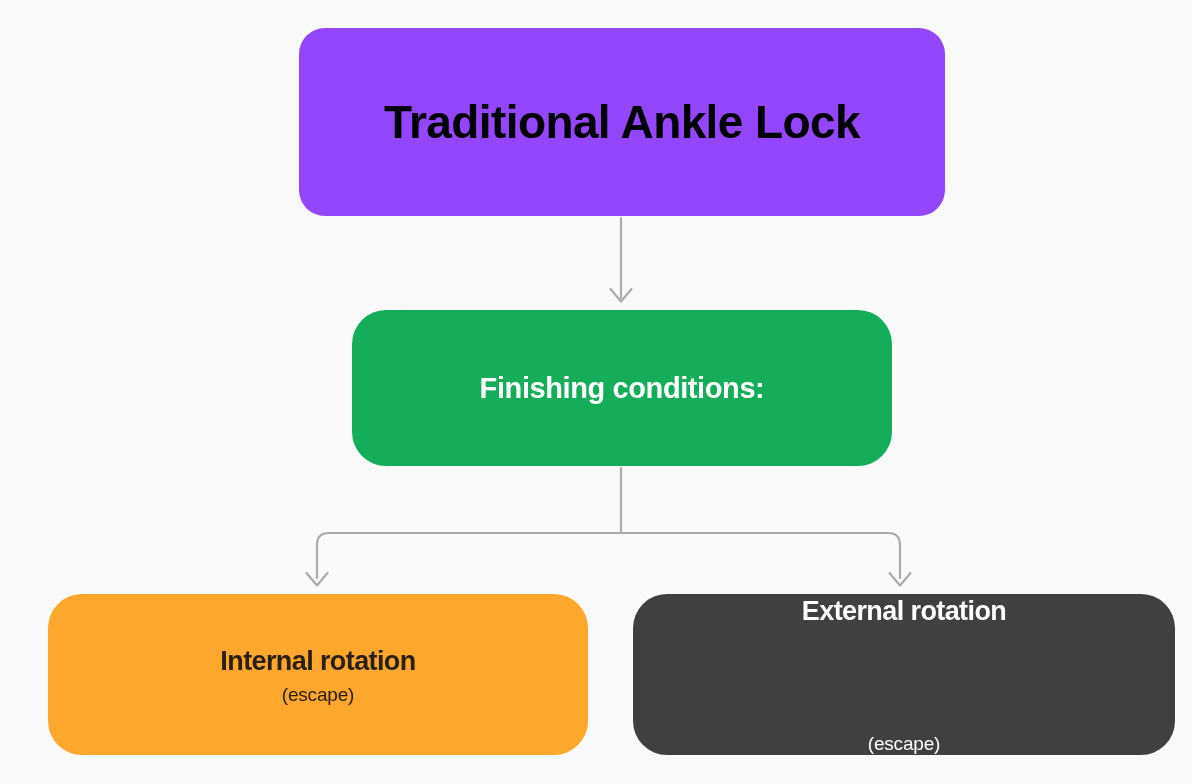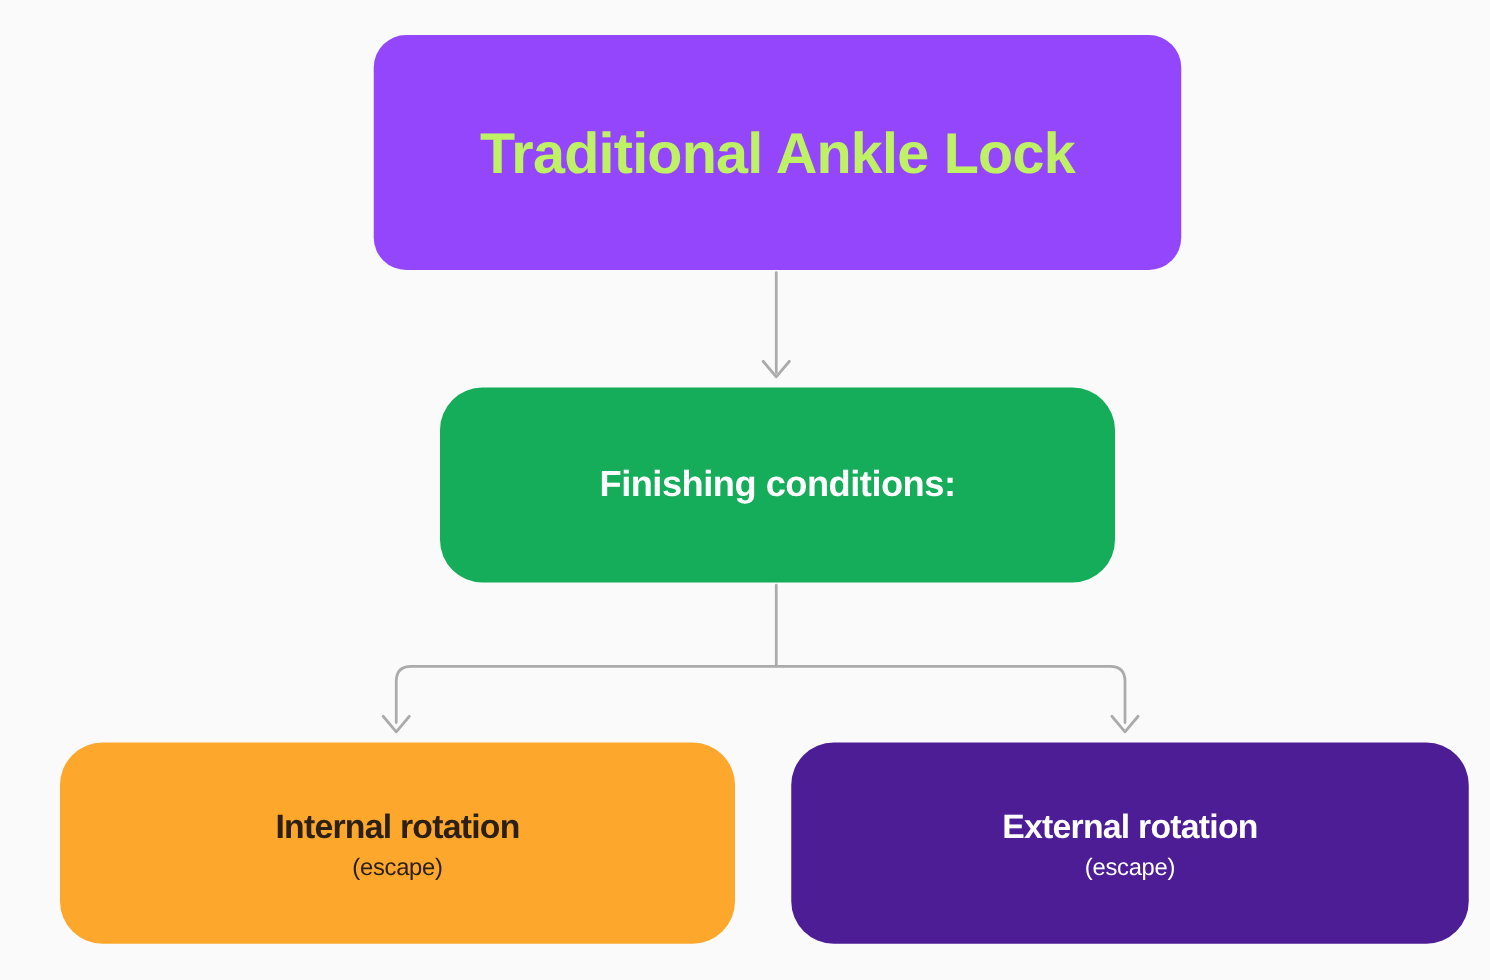--- a/index.html
+++ b/index.html
@@ -130,31 +130,31 @@
       <path d="M621,468 L621,532 Q621,533 620,533 L329,533 Q317,533 317,545 L317,578" fill="none" stroke="#ababab" stroke-width="2.2" stroke-linecap="round" stroke-linejoin="round"></path>
       <path d="M306.5,573 L317,585.5 L327.5,573" fill="none" stroke="#ababab" stroke-width="2.2" stroke-linecap="round" stroke-linejoin="round"></path>
     </g>
 
     <g>
       <path d="M621,533 L888,533 Q900,533 900,545 L900,578" fill="none" stroke="#ababab" stroke-width="2.2" stroke-linecap="round" stroke-linejoin="round"></path>
       <path d="M889.5,573 L900,585.5 L910.5,573" fill="none" stroke="#ababab" stroke-width="2.2" stroke-linecap="round" stroke-linejoin="round"></path>
     </g>
   </svg>
 
-  <div class="node" id="node-root" style="background: rgb(148, 70, 252); color: #bef264; text-align: center;">
+  <div class="node" id="node-root" style="background: rgb(148, 70, 252); color: #000000; text-align: center;">
     <span class="node-title">Traditional Ankle Lock</span>
   </div>
 
   <div class="node" id="node-condition" style="background: rgb(22, 173, 90); color: rgb(255, 255, 255);">
     <span class="cond-line">Finishing conditions:</span>
   </div>
 
   <div class="node" id="node-internal" style="background: rgb(253, 167, 45); color: rgb(43, 32, 19);">
     <span class="node-title">Internal rotation</span>
     <span class="node-sub">(escape)</span>
   </div>
 
-  <div class="node" id="node-external" style="background: #4c1d95; color: rgb(255, 255, 255);">
+  <div class="node" id="node-external" style="background: #404040; color: rgb(255, 255, 255); justify-content: space-between;">
     <span class="node-title">External rotation</span>
     <span class="node-sub">(escape)</span>
   </div>
 
 </div>
 
 </body></html>

